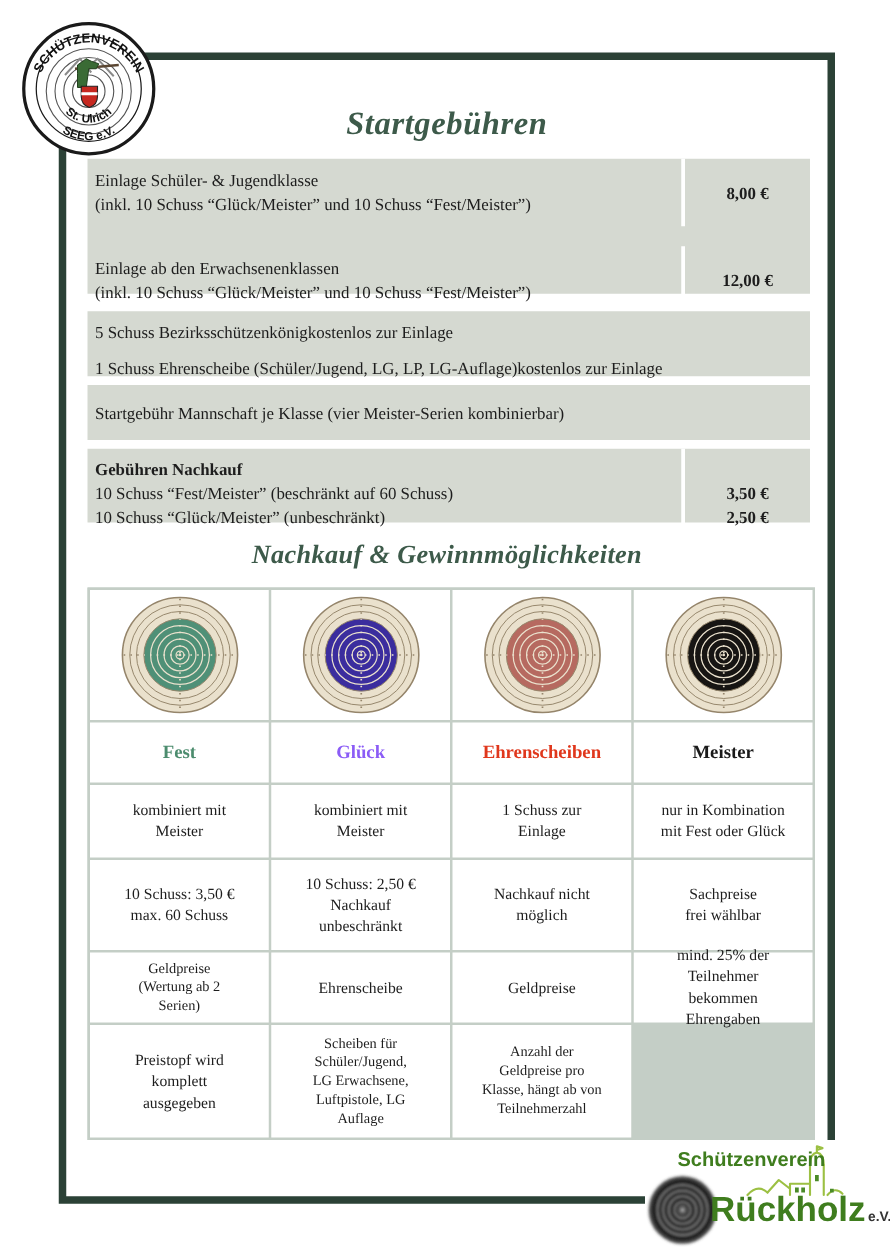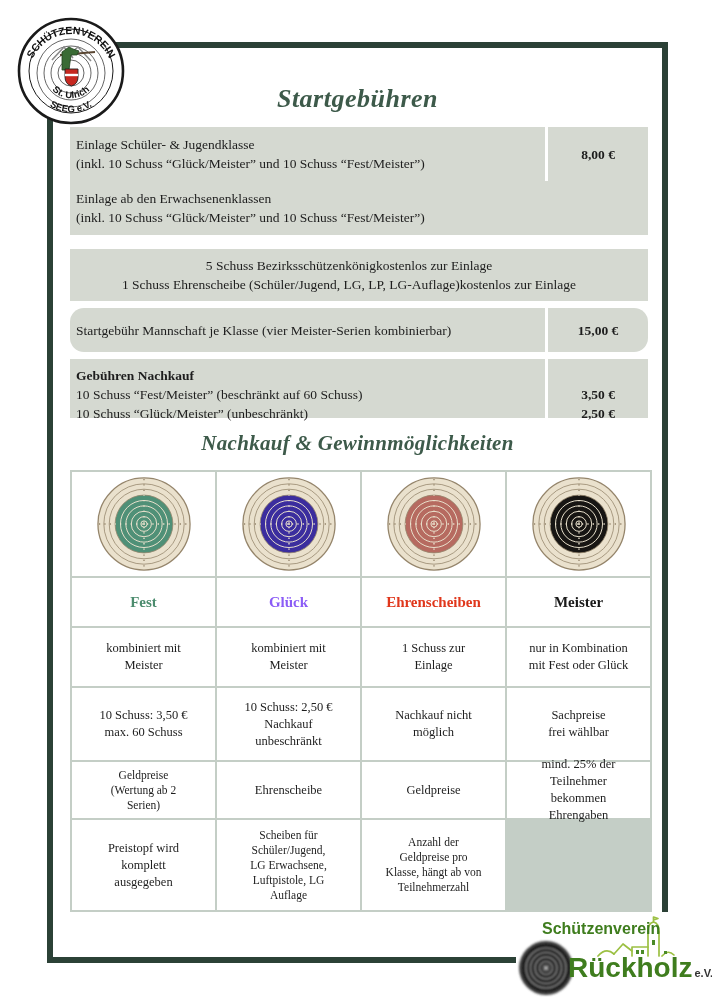--- a/index.html
+++ b/index.html
@@ -8,29 +8,29 @@
   .abs{position:absolute;}
   
   .frame{left:47px;top:42px;width:621px;height:921px;border:6px solid #2b4136;box-sizing:border-box;}
   
   .h1{left:47px;top:84px;width:621px;text-align:center;font-size:26px;font-weight:bold;
       font-style:italic;color:#3d5a4a;letter-spacing:.5px;}
   .h2{left:47px;top:431px;width:621px;text-align:center;font-size:21px;font-weight:bold;
       font-style:italic;color:#3d5a4a;letter-spacing:.3px;}
   
   .gray{background:#d5d9d1;left:70px;width:578px;box-sizing:border-box;font-size:13.5px;line-height:19px;}
-  .feegrid{display:grid;grid-template-columns:1fr 103px;}
+  .feegrid{display:grid;grid-template-columns:1fr 103px;gap:16px;}
   .feegrid .lbl{padding-left:6px;display:flex;flex-direction:column;justify-content:center;}
   .feegrid .price{border-left:3px solid #fff;display:flex;align-items:center;justify-content:center;
                   font-weight:bold;}
   .b1{top:127px;height:108px;}
   .b1 .cellL{padding:8px 4px 8px 6px;display:flex;flex-direction:column;justify-content:center;}
   .b2{top:249px;height:52px;padding:7px 26px 7px 6px;display:flex;flex-direction:column;justify-content:center;}
-  .b2 .row{display:flex;justify-content:center;}
-  .b3{top:308px;height:44px;border-radius:14px;}
+  .b2 .row{display:flex;justify-content:flex-start;margin-top:10px;}
+  .b3{top:308px;height:44px;}
   .b4{top:359px;height:59px;}
   .b4 .lines{padding:7px 4px 7px 6px;}
   .b4 .plines{border-left:3px solid #fff;padding:7px 0;font-weight:bold;text-align:center;}
   .bold{font-weight:bold;}
   
   .matrix{left:70px;top:470px;width:578px;display:grid;grid-template-columns:repeat(4,1fr);
           grid-template-rows:104px 48px 58px 72px 56px 90px;gap:2px;background:#c4cec6;
           border:2px solid #c4cec6;box-sizing:content-box;}
   .cell{background:#fff;display:flex;align-items:center;justify-content:center;text-align:center;
         font-size:12.5px;line-height:17px;padding:2px 21px;white-space:pre-line;}
@@ -54,36 +54,36 @@
 <div class="abs gray b1 feegrid">
   <div class="cellL">
     <span>Einlage Schüler- &amp; Jugendklasse</span>
     <span>(inkl. 10 Schuss “Glück/Meister” und 10 Schuss “Fest/Meister”)</span>
   </div>
   <div class="price">8,00 €</div>
   <div class="cellL">
     <span>Einlage ab den Erwachsenenklassen</span>
     <span>(inkl. 10 Schuss “Glück/Meister” und 10 Schuss “Fest/Meister”)</span>
   </div>
+  <div class="price">12,00 €</div>
 </div>
 
 <div class="abs gray b2">
   <div class="row">
     <span>5 Schuss Bezirksschützenkönig</span>
     <span>kostenlos zur Einlage</span>
   </div>
   <div class="row">
     <span>1 Schuss Ehrenscheibe (Schüler/Jugend, LG, LP, LG-Auflage)</span>
     <span>kostenlos zur Einlage</span>
   </div>
 </div>
 
 <div class="abs gray b3 feegrid">
   <div class="lbl">Startgebühr Mannschaft je Klasse (vier Meister-Serien kombinierbar)</div>
-  <div class="price">15,00 €</div>
 </div>
 
 <div class="abs gray b4 feegrid">
   <div class="lines">
     <div class="bold">Gebühren Nachkauf</div>
     <div>10 Schuss “Fest/Meister” (beschränkt auf 60 Schuss)</div>
     <div>10 Schuss “Glück/Meister” (unbeschränkt)</div>
   </div>
   <div class="plines">
     <div>&nbsp;</div>

